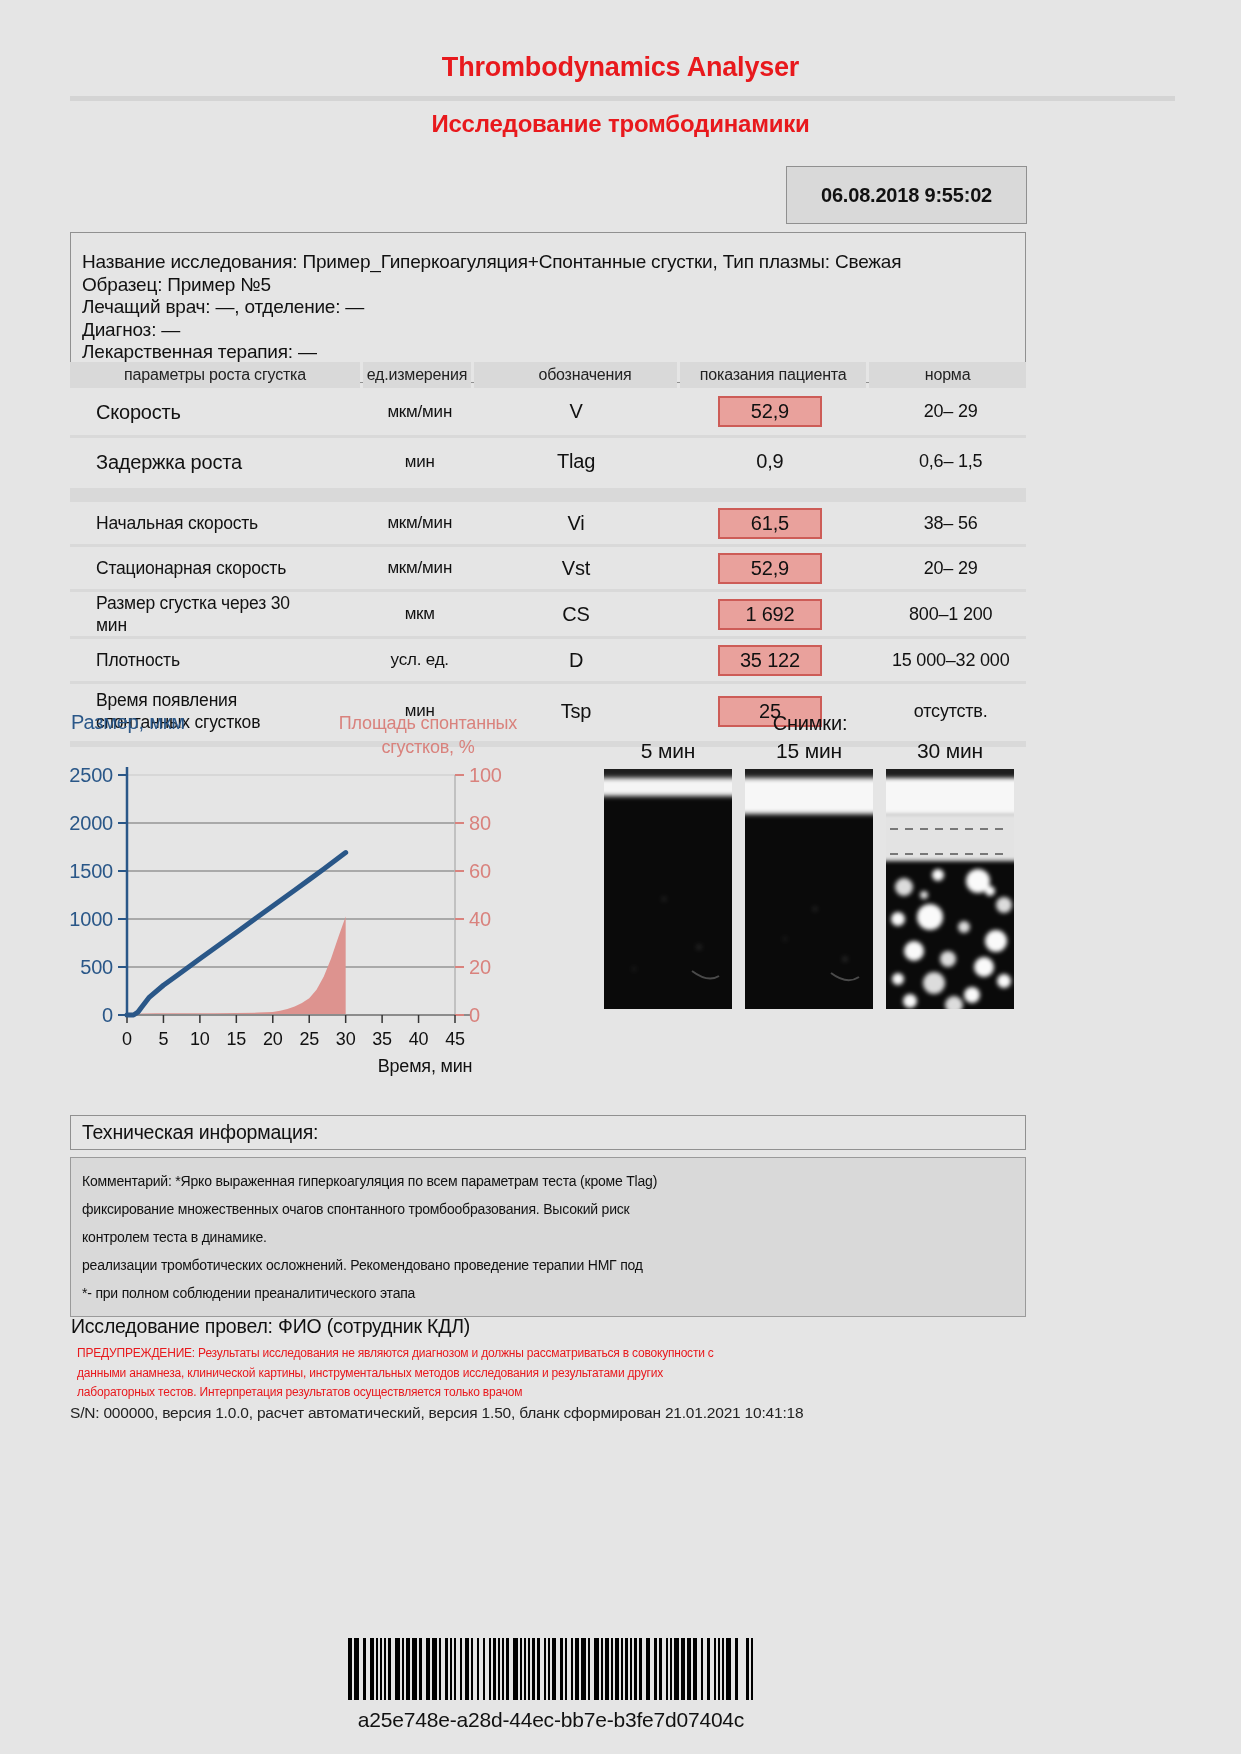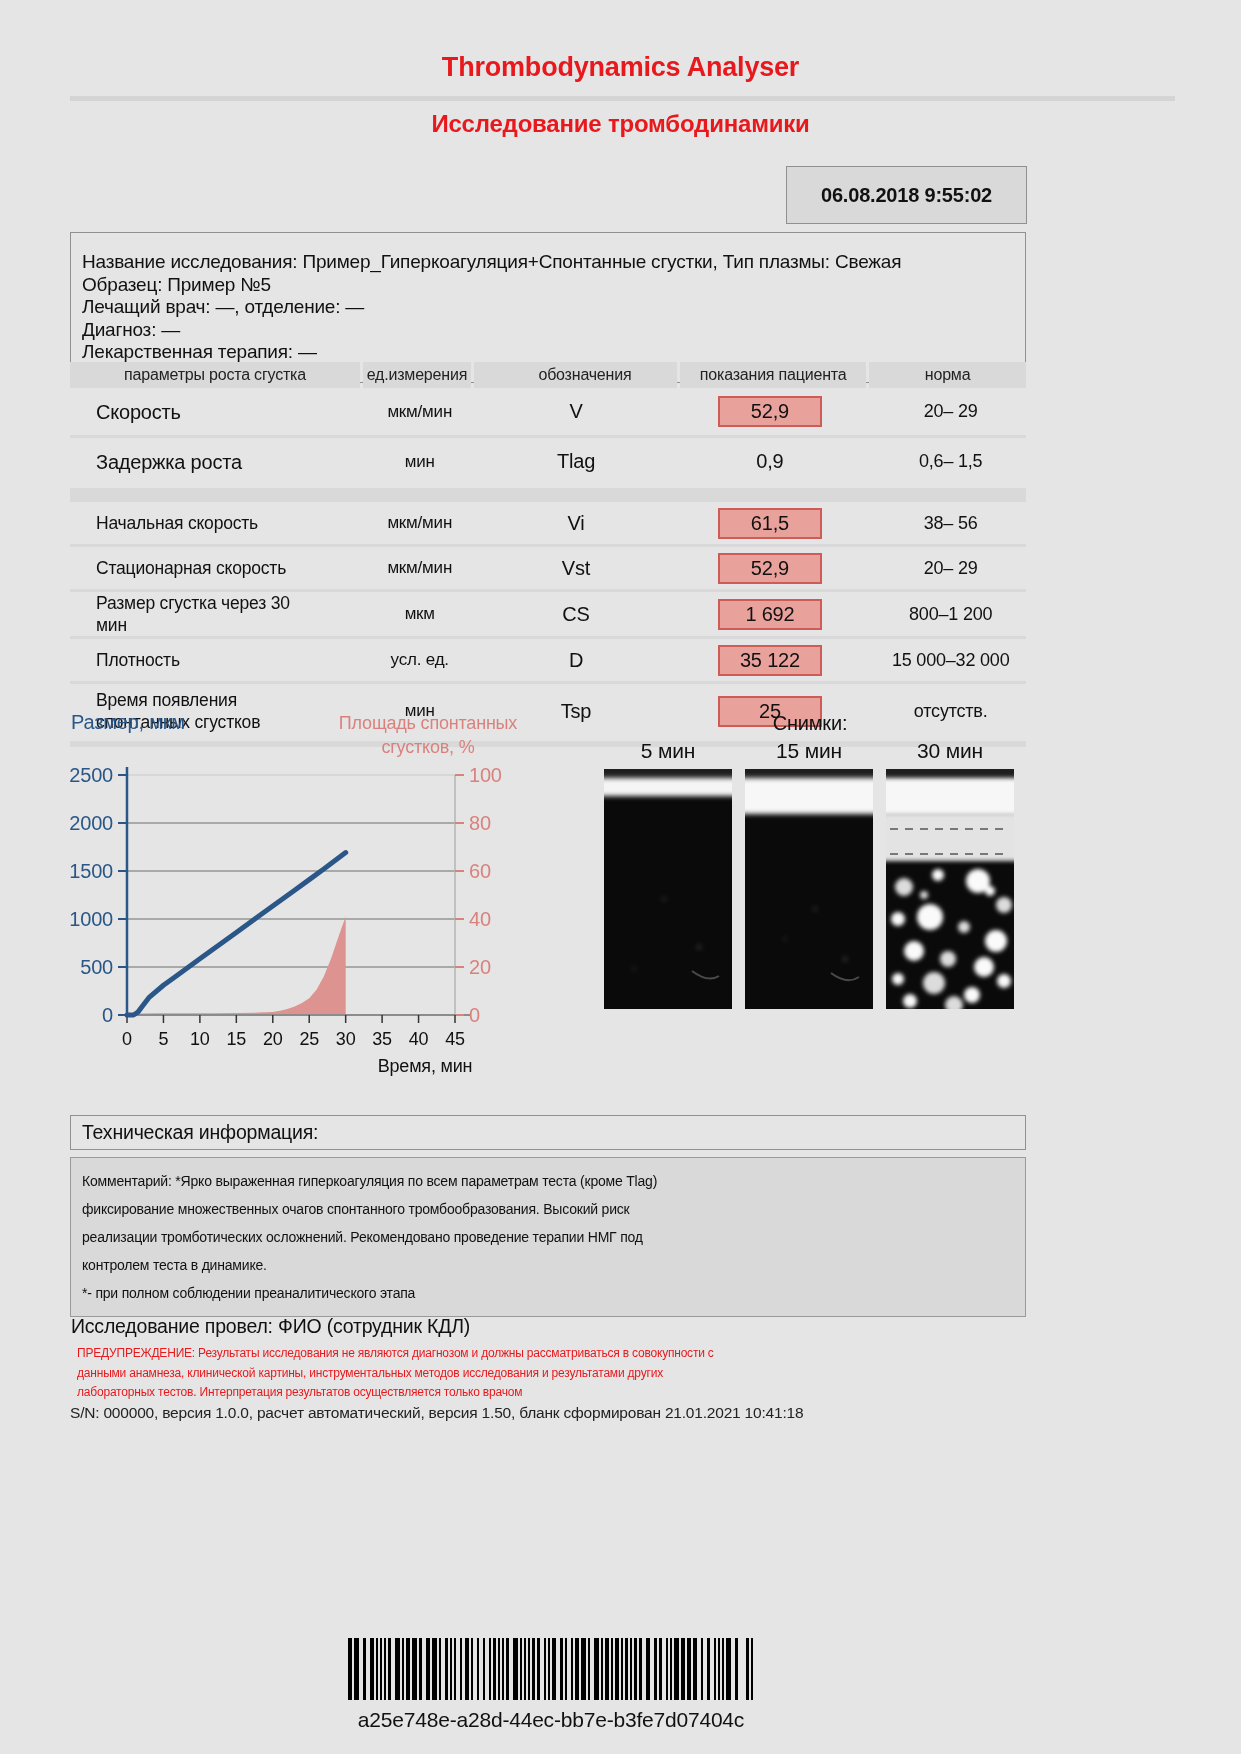--- a/index.html
+++ b/index.html
@@ -273,22 +273,22 @@
           </g>
       </svg>
     </div>
   </div>
 
   <div class="tech-box">Техническая информация:</div>
 
   <div class="comment-box">
     <div>Комментарий: *Ярко выраженная гиперкоагуляция по всем параметрам теста (кроме Tlag)</div>
     <div>фиксирование множественных очагов спонтанного тромбообразования. Высокий риск</div>
+    <div>контролем теста в динамике.</div>
     <div>реализации тромботических осложнений. Рекомендовано проведение терапии НМГ под</div>
-    <div>контролем теста в динамике.</div>
     <div>*- при полном соблюдении преаналитического этапа</div>
   </div>
 
   <div class="operator">Исследование провел: ФИО (сотрудник КДЛ)</div>
 
   <div class="warning">
     <div>ПРЕДУПРЕЖДЕНИЕ: Результаты исследования не являются диагнозом и должны рассматриваться в совокупности с</div>
     <div>данными анамнеза, клинической картины, инструментальных методов исследования и результатами других</div>
     <div>лабораторных тестов. Интерпретация результатов осуществляется только врачом</div>
   </div>

